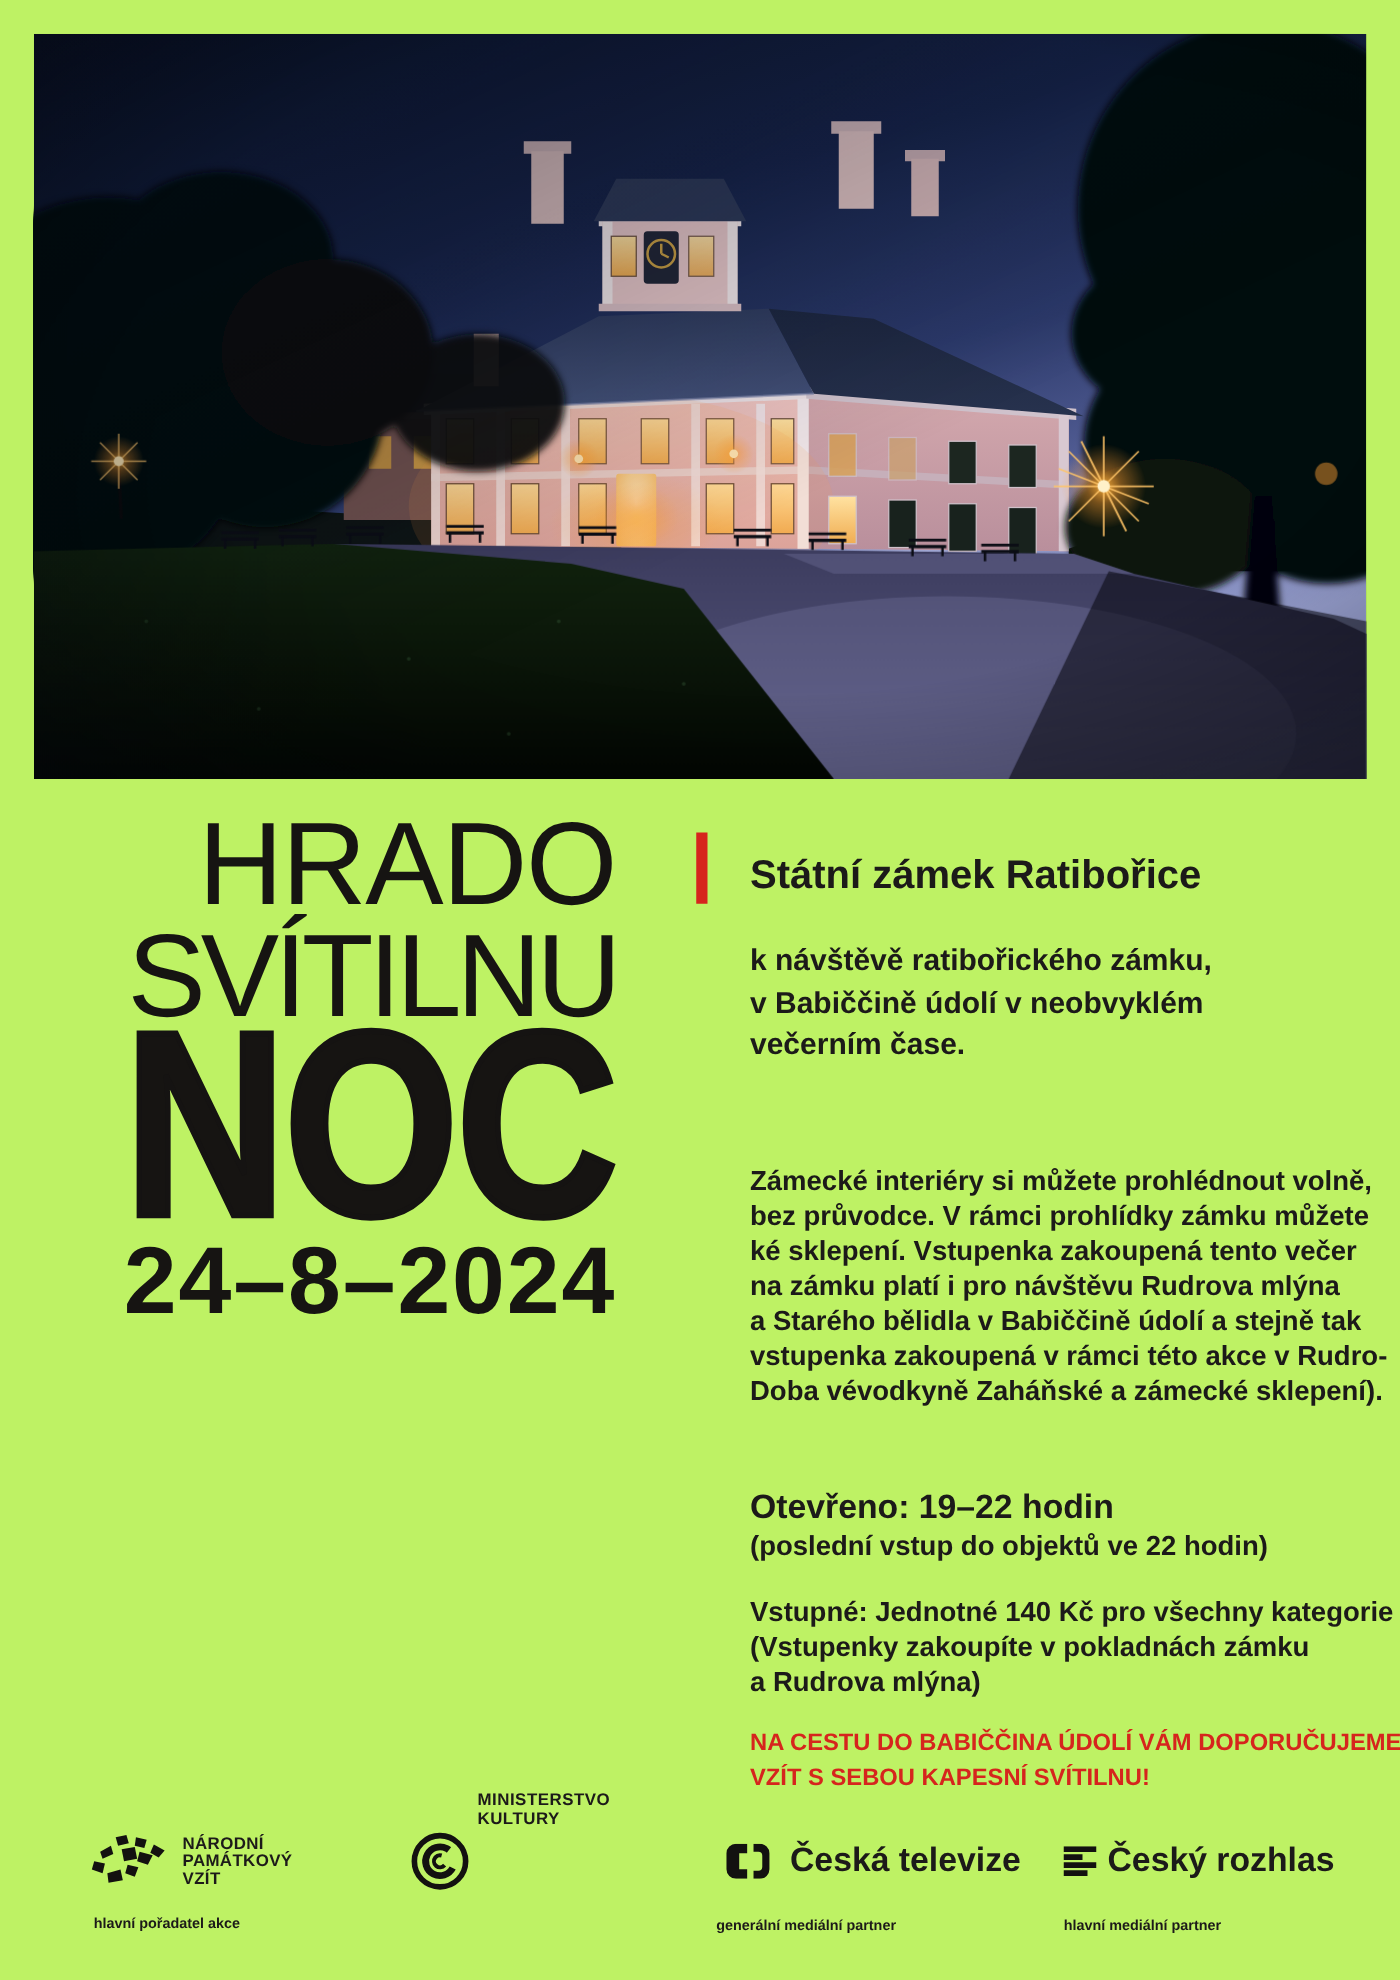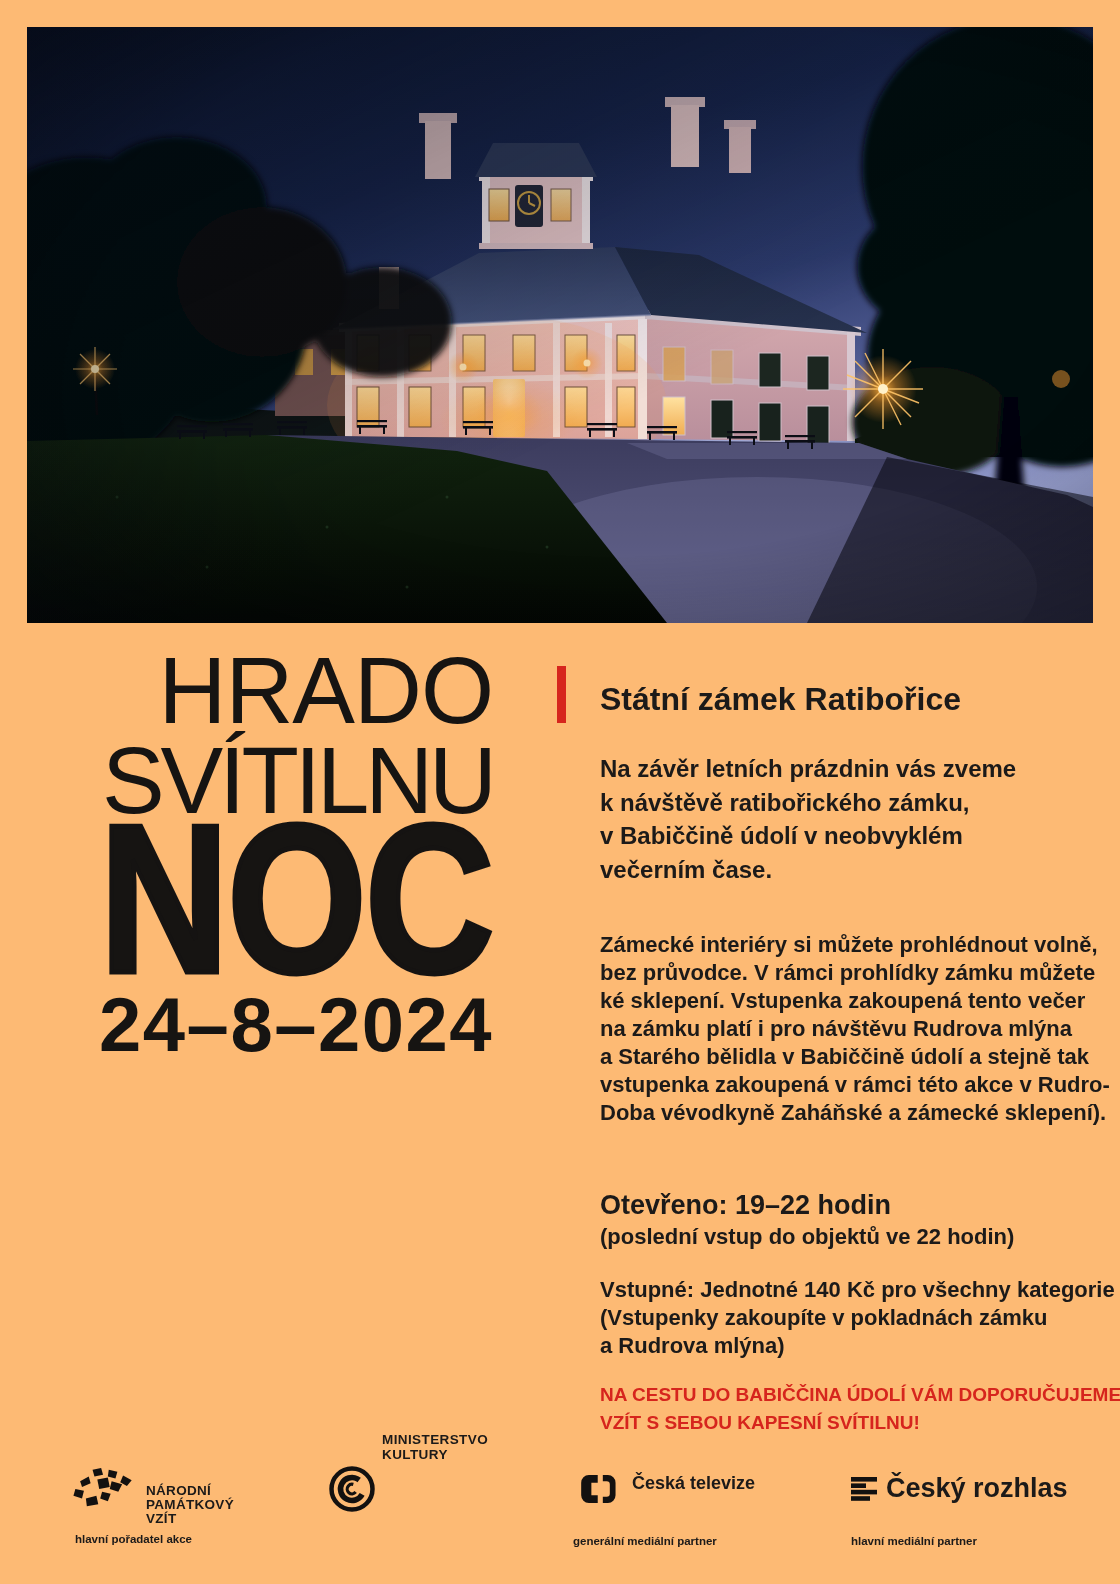--- a/index.html
+++ b/index.html
@@ -1,16 +1,16 @@
 <!DOCTYPE html>
 <html><head>
 <meta charset="utf-8">
 <style>
   html,body{margin:0;padding:0;background:#ffffff;}
-  .poster{position:relative;width:1120px;height:1584px;background:#fdba74;overflow:hidden;
+  .poster{position:relative;width:1120px;height:1584px;background:#bef264;overflow:hidden;
           font-family:"Liberation Sans",sans-serif;color:#1c1a19;}
   .photo{position:absolute;left:27px;top:27px;width:1066px;height:596px;overflow:hidden;}
   .photo svg{display:block;width:100%;height:100%;}
 
   
   .title-line{position:absolute;right:627px;line-height:1;white-space:nowrap;color:#161412;}
   .t1{top:644px;font-size:94px;font-weight:400;letter-spacing:-1px;}
   .t2{top:734px;font-size:94px;font-weight:400;letter-spacing:-4px;}
   .t3{top:794px;font-size:211px;font-weight:800;letter-spacing:-2px;
       transform:scaleX(0.85);transform-origin:100% 50%;-webkit-text-stroke:5px #151312;}
@@ -23,26 +23,26 @@
   .bodytx{position:absolute;left:600px;top:931px;font-size:22px;font-weight:700;line-height:28px;}
   .open-h{position:absolute;left:600px;top:1190px;font-size:27px;font-weight:700;white-space:nowrap;}
   .open-n{position:absolute;left:600px;top:1224px;font-size:22px;font-weight:700;white-space:nowrap;}
   .price{position:absolute;left:600px;top:1276px;font-size:22px;font-weight:700;line-height:28px;}
   .warning{position:absolute;left:600px;top:1381px;font-size:19px;font-weight:700;line-height:27.5px;}
   .line{white-space:nowrap;}
 
   
   .f-caption{position:absolute;font-size:11.5px;font-weight:600;color:#1c1a19;white-space:nowrap;}
   .npu-icon{position:absolute;left:73px;top:1467px;width:62px;height:42px;}
-  .npu-text{position:absolute;left:146px;top:1468px;font-size:13.5px;font-weight:700;line-height:14px;letter-spacing:.3px;margin-top:16px;}
+  .npu-text{position:absolute;left:146px;top:1468px;font-size:13.5px;font-weight:700;line-height:14px;letter-spacing:.3px;}
   .cap-npu{left:75px;top:1533px;}
   .mk-icon{position:absolute;left:328px;top:1465px;width:48px;height:48px;}
   .mk-text{position:absolute;left:382px;top:1433px;font-size:13.5px;font-weight:700;line-height:14.5px;letter-spacing:.4px;}
   .ct-icon{position:absolute;left:577px;top:1475px;width:44px;height:28px;}
-  .ct-name{position:absolute;left:632px;top:1473px;font-size:18px;font-weight:700;white-space:nowrap;}
+  .ct-name{position:absolute;left:632px;top:1473px;font-size:27px;font-weight:700;white-space:nowrap;}
   .cap-ct{left:573px;top:1535px;}
   .cro-icon{position:absolute;left:850px;top:1477px;width:28px;height:24px;}
   .cro-name{position:absolute;left:886px;top:1473px;font-size:27px;font-weight:700;white-space:nowrap;}
   .cap-cro{left:851px;top:1535px;}
 </style>
 </head>
 <body>
 
 <div class="poster">
 
@@ -282,21 +282,20 @@
     <div class="title-line t1">HRADO</div>
     <div class="title-line t2">SVÍTILNU</div>
     <div class="title-line t3">NOC</div>
     <div class="title-line t4">24–8–2024</div>
   </div>
 
   <div class="accent-bar" style="background:#d6251d;"></div>
   <h2 class="venue" style="margin:0;text-align:right;">Státní zámek Ratibořice</h2>
 
   <div class="lead">
-    <div class="line">Na závěr letních prázdnin vás zveme</div>
     <div class="line">k návštěvě ratibořického zámku,</div>
     <div class="line">v Babiččině údolí v neobvyklém</div>
     <div class="line">večerním čase.</div>
   </div>
 
   <div class="bodytx">
     <div class="line">Zámecké interiéry si můžete prohlédnout volně,</div>
     <div class="line">bez průvodce. V rámci prohlídky zámku můžete</div>
     <div class="line">ké sklepení. Vstupenka zakoupená tento večer</div>
     <div class="line">na zámku platí i pro návštěvu Rudrova mlýna</div>

